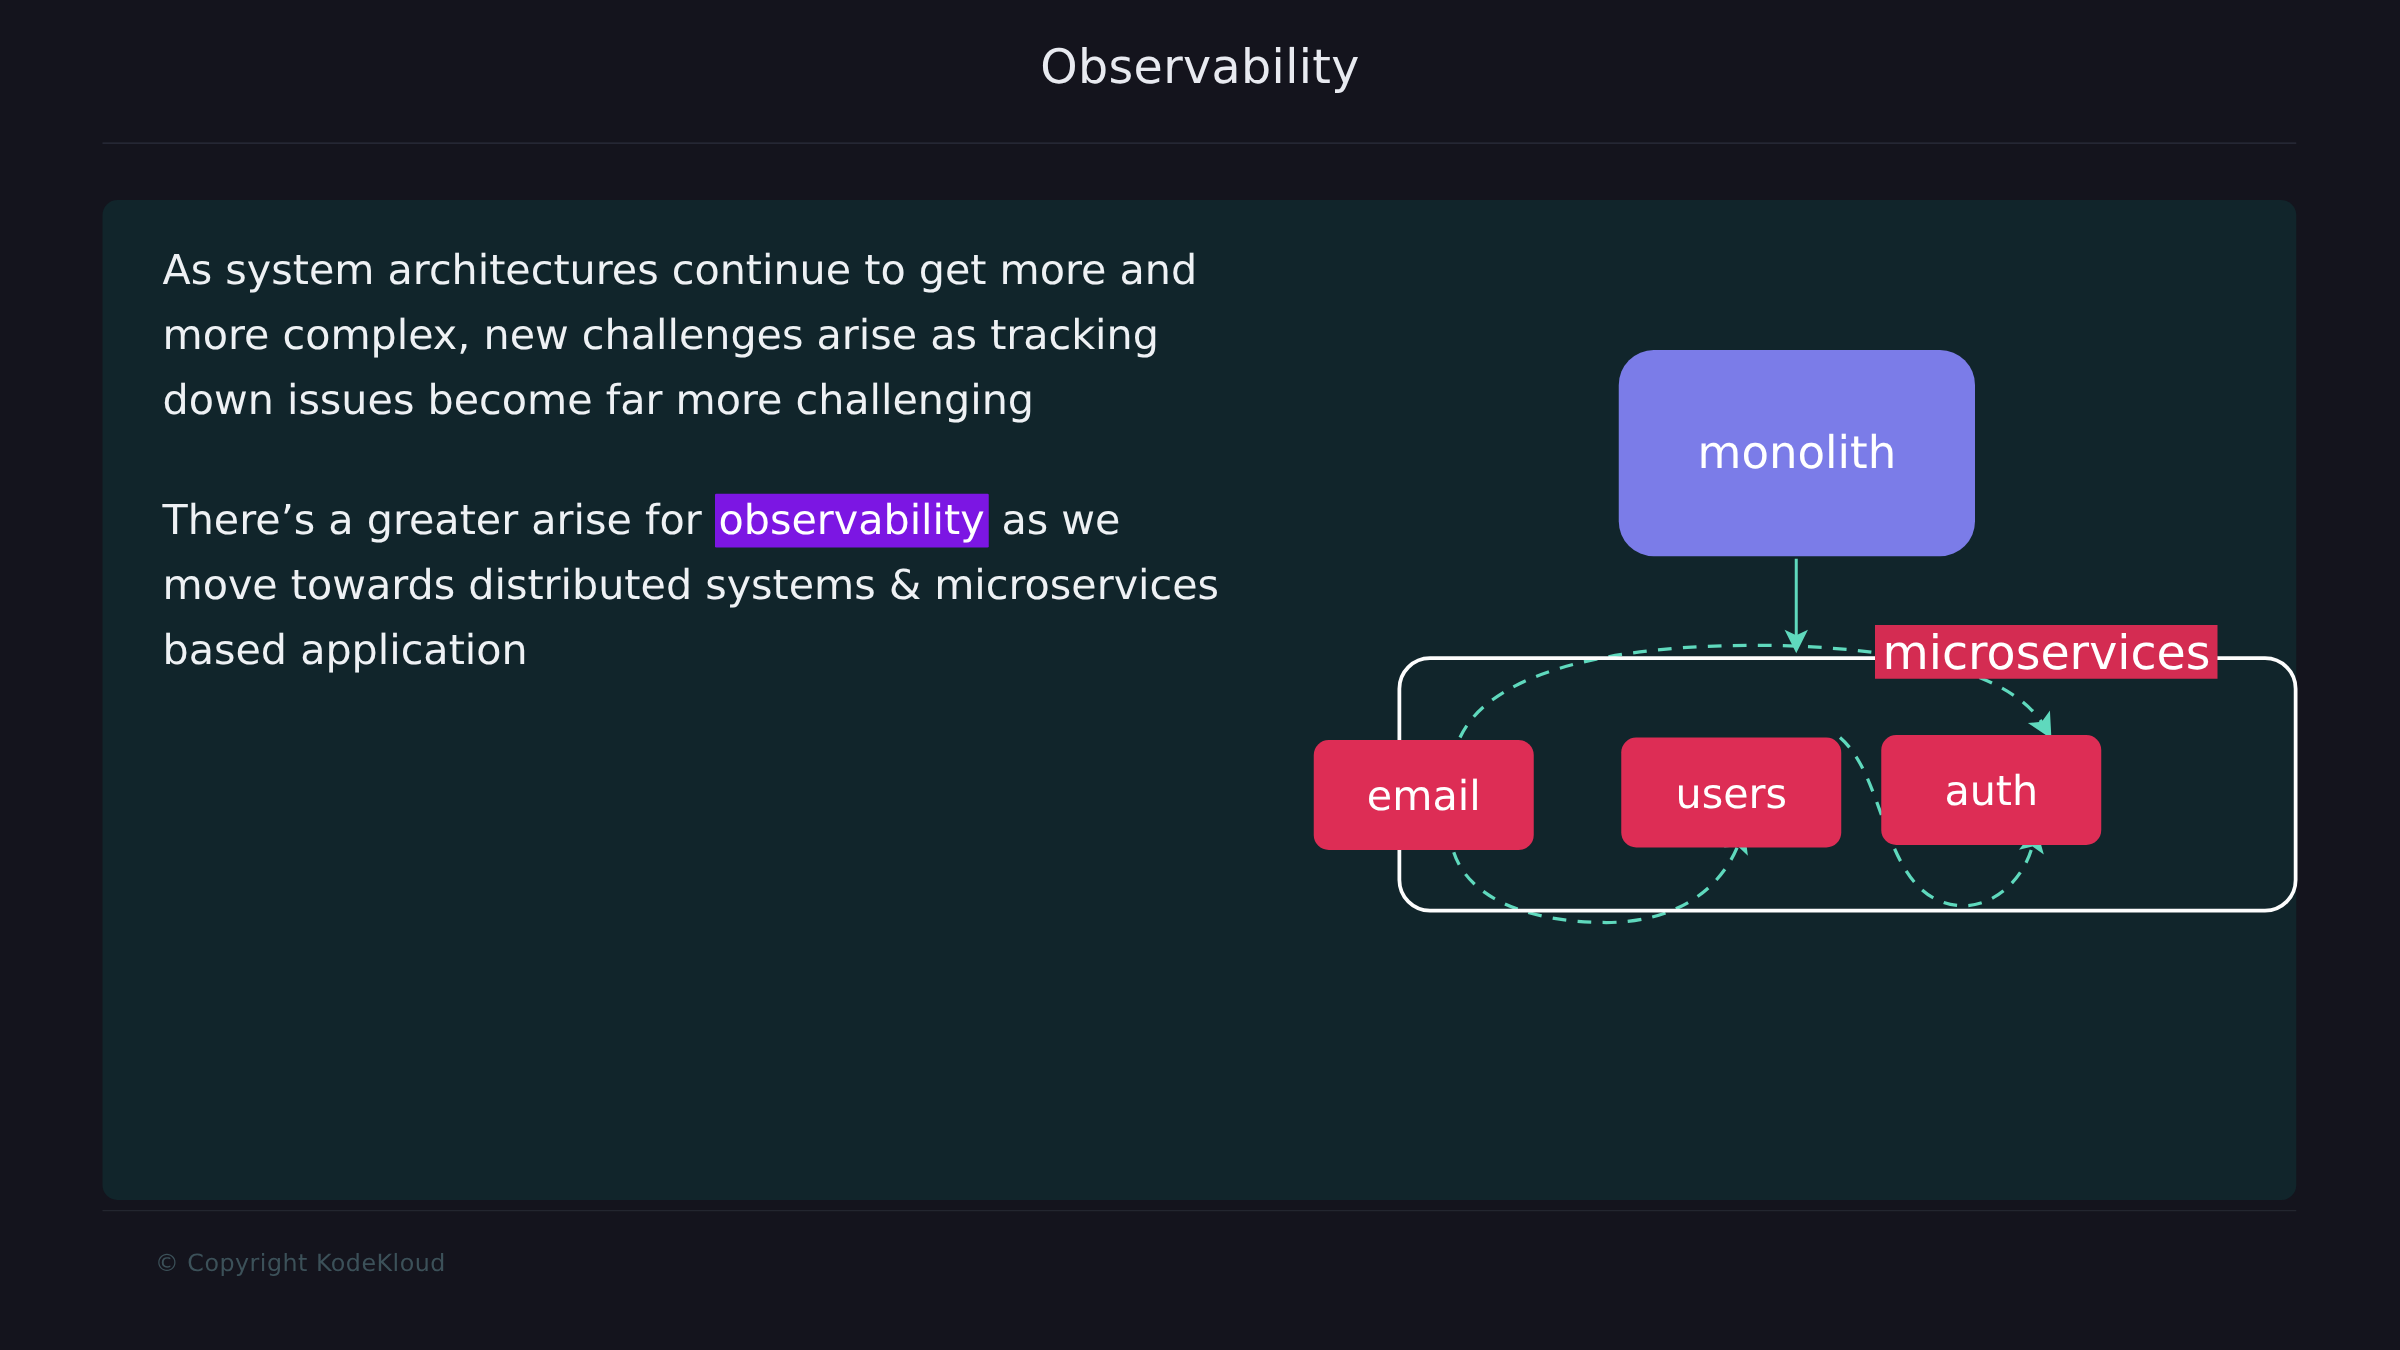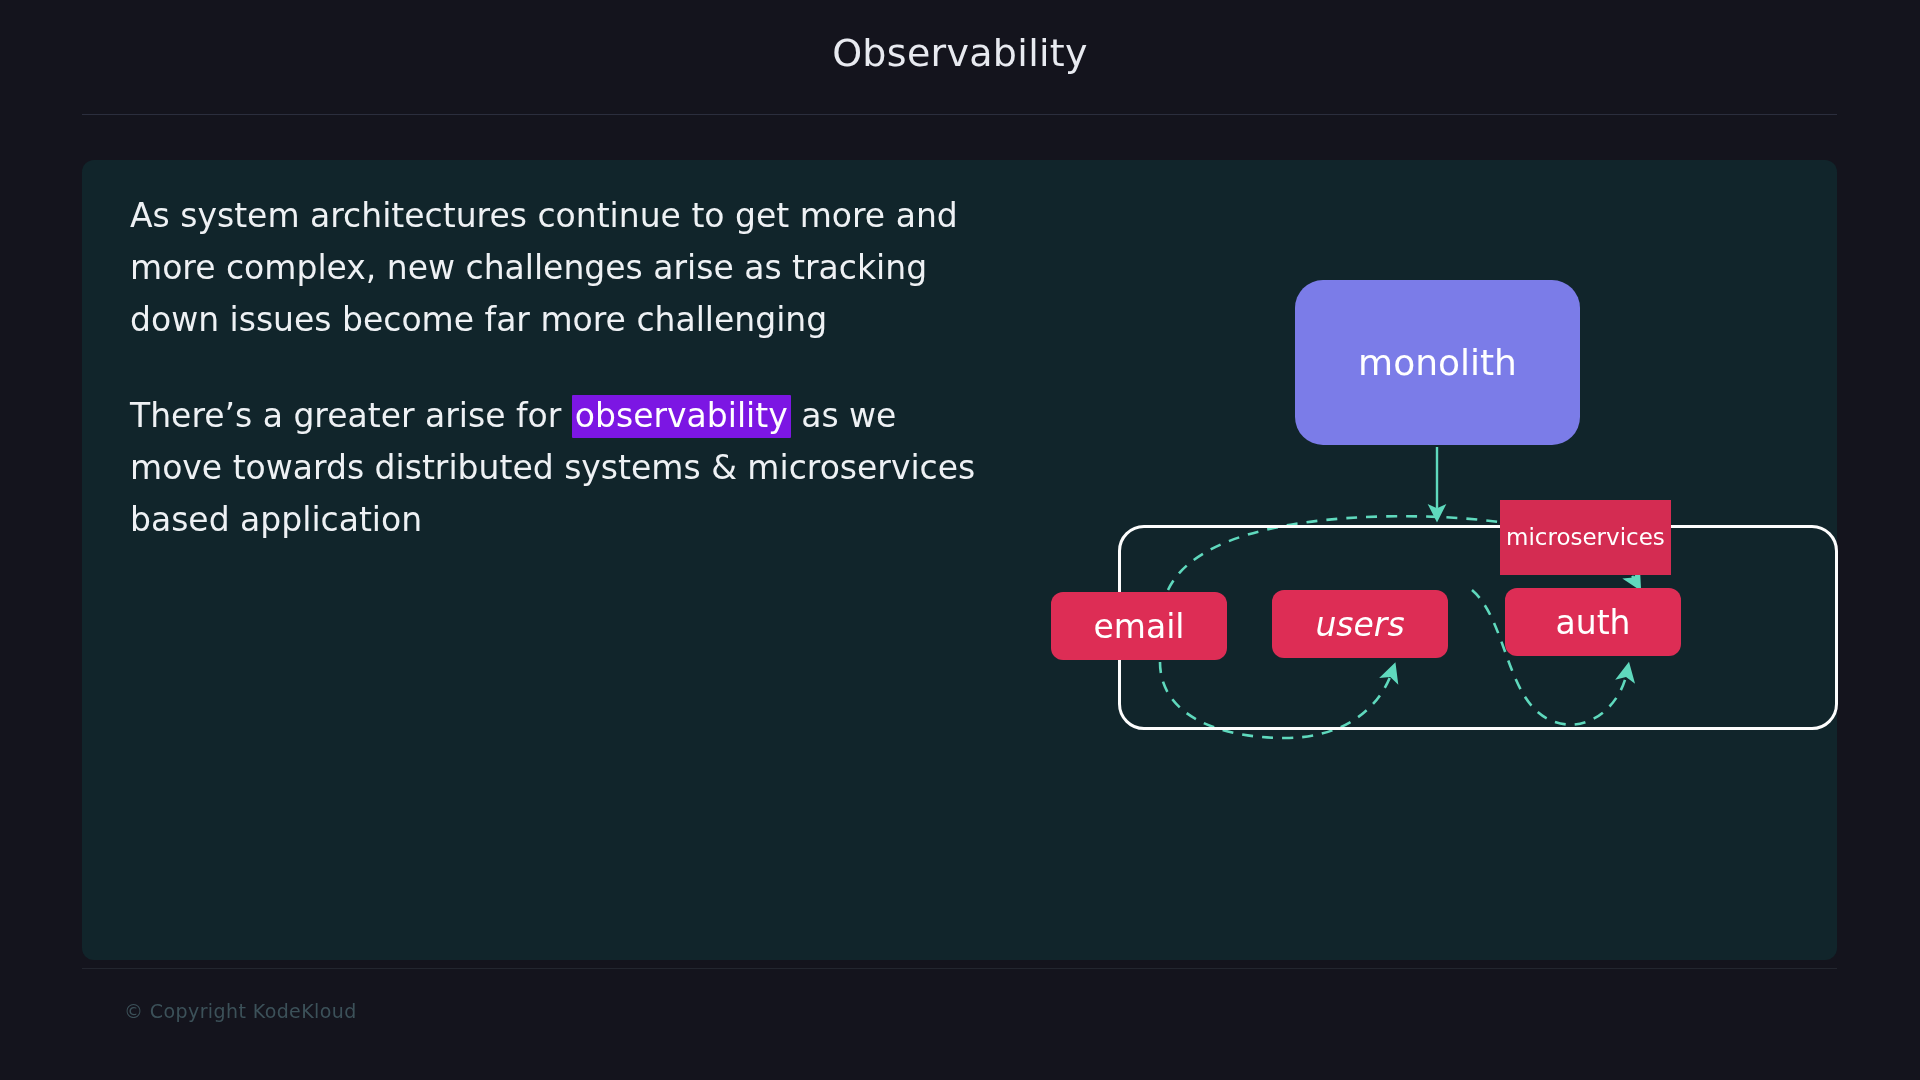--- a/index.html
+++ b/index.html
@@ -126,38 +126,38 @@
     border: 3px solid #fdfdfd;
     border-radius: 26px;
     box-sizing: border-box;
   }
 
   .label-microservices {
     position: absolute;
     left: 480px;
     top: 340px;
     height: 43px;
-    padding: 16px 6px;
+    padding: 0 6px;
     display: flex;
     align-items: center;
     background: #d42c52;
     color: #ffffff;
-    font-size: 23px;
+    font-size: 38px;
     line-height: 1;
     white-space: nowrap;
   }
 
   .node-service {
     background: #dd2d55;
     border-radius: 12px;
     font-size: 33px;
-    height: 68px;
+    height: 88px;
   }
   .node-email  { left: 31px;  top: 432px; width: 176px; }
-  .node-users  { left: 252px; top: 430px; width: 176px; font-style: italic; }
+  .node-users  { left: 277px; top: 430px; width: 176px; }
   .node-auth   { left: 485px; top: 428px; width: 176px; }
 </style>
 </head>
 <body>
 
 <div class="slide">
 
   <div class="slide-header">
     <div class="slide-title">Observability</div>
     <div class="header-rule"></div>

